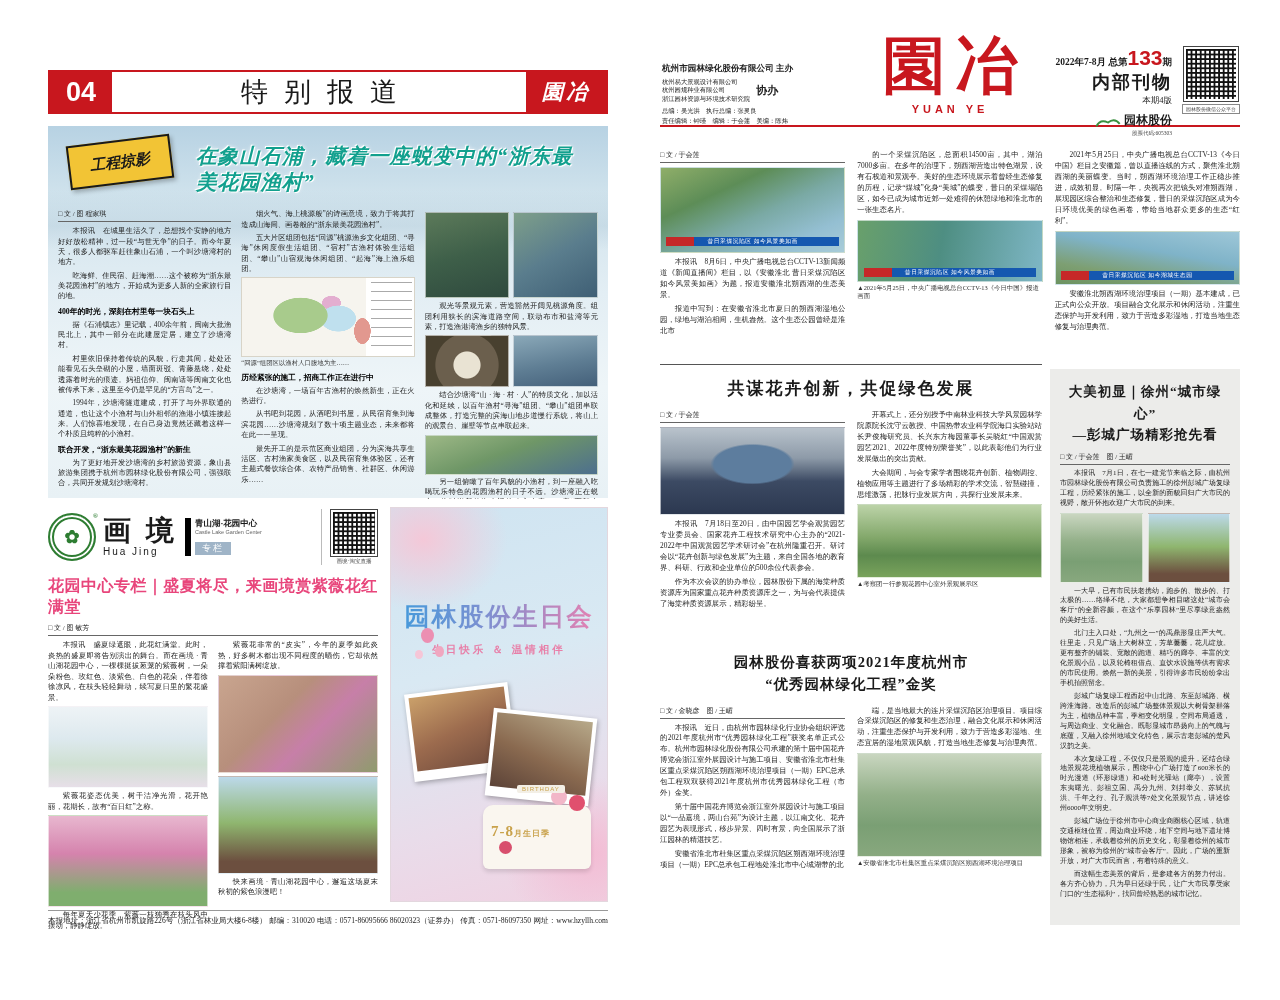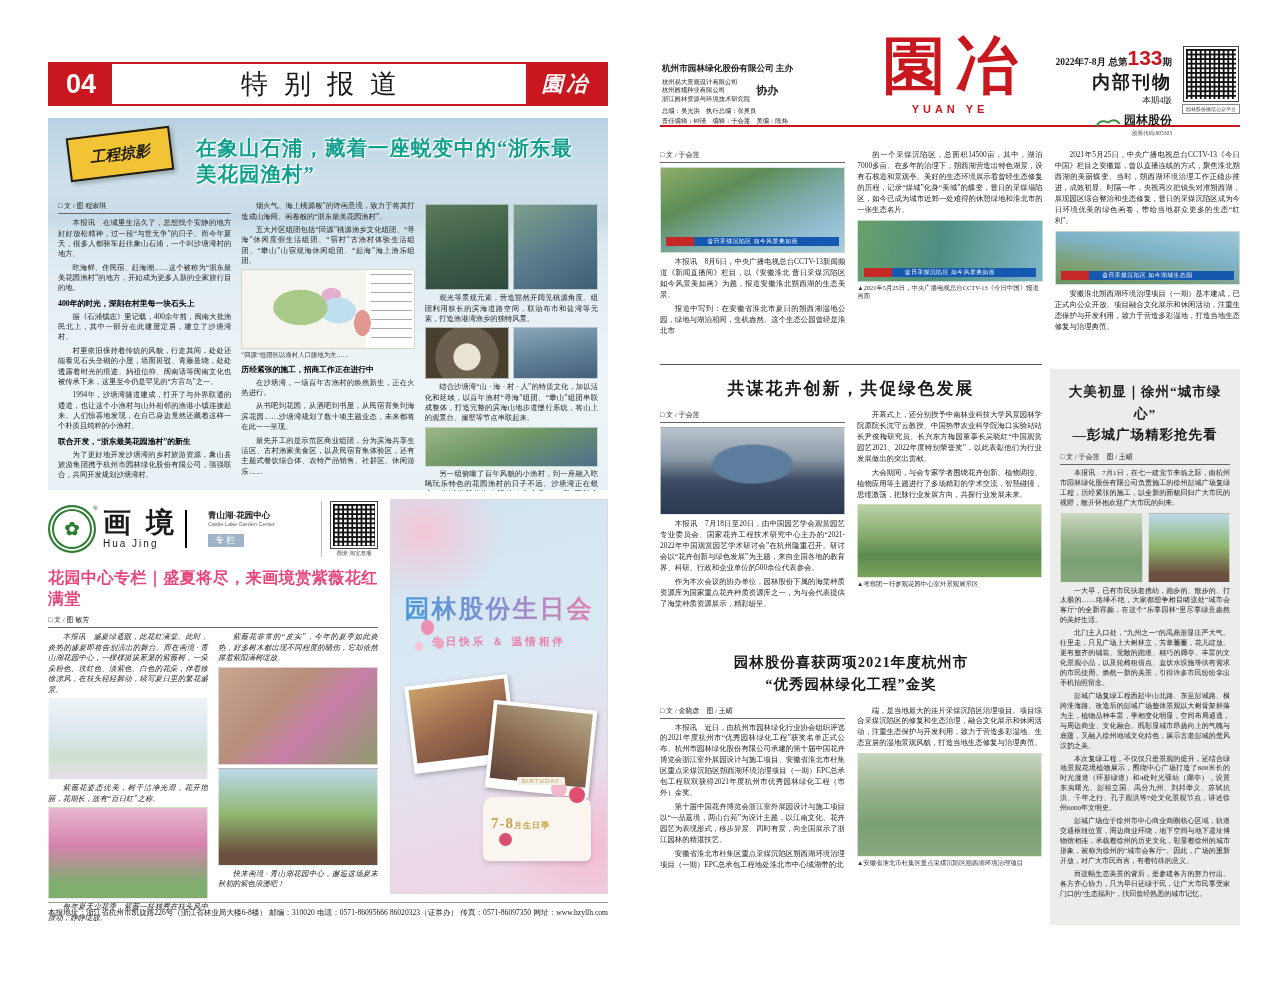--- a/index.html
+++ b/index.html
@@ -1,39 +1,39 @@
 <!DOCTYPE html>
 <html><head>
 <meta charset="utf-8">
 <style>
   html,body{margin:0;padding:0;background:#fff;}
   .canvas{position:relative;width:1280px;height:1000px;background:#fff;overflow:hidden;
           font-family:"Liberation Serif","DejaVu Serif",serif;color:#1a1a1a;}
   .page{position:absolute;background:#fff;}
-  .left-page{left:48px;top:62px;width:560px;height:895px;}
+  .left-page{left:48px;top:70px;width:560px;height:895px;}
   .right-page{left:660px;top:40px;width:580px;height:905px;}
 
   
   .lp-header{height:40px;border:2px solid #c8171e;display:flex;align-items:stretch;}
   .lp-pageno{width:62px;background:#c8171e;color:#fff;font-size:27px;font-weight:bold;
              display:flex;align-items:center;justify-content:center;font-family:"Liberation Sans",sans-serif;}
   .lp-section{flex:1;display:flex;align-items:center;justify-content:center;font-size:27px;font-weight:normal;letter-spacing:16px;text-indent:16px;}
   .lp-brand{width:80px;background:#c8171e;color:#fff;font-size:21px;font-weight:bold;font-style:italic;
             display:flex;align-items:center;justify-content:center;letter-spacing:3px;}
 
   
   .feature{position:relative;margin-top:12px;height:372px;padding:6px 10px;box-sizing:border-box;
     background:linear-gradient(180deg,#b7d2e3 0%,#cfe2ec 18%,#e3eef4 45%,#eef5f8 70%,#e8f1f5 100%);}
   .feature:before{content:"";position:absolute;left:0;right:0;top:64px;height:60px;
     background:linear-gradient(180deg,rgba(255,255,255,0) 0%,rgba(173,199,214,.35) 60%,rgba(255,255,255,0) 100%);}
   .tag-note{position:absolute;top:14px;left:20px;width:100px;height:40px;background:#f2c435;border:2px solid #1a1a1a;
     transform:rotate(-7deg);display:flex;align-items:center;justify-content:center;font-size:15px;font-weight:bold;
     font-style:italic;box-shadow:2px 3px 4px rgba(0,0,0,.25);}
   .feature-headline{position:relative;margin:12px 4px 0 138px;font-size:20.5px;font-weight:bold;color:#12a08e;
-    letter-spacing:1px;line-height:1.25;text-shadow:1px 1px 0 #fff,-1px -1px 0 #fff,0 0 4px #fff;}
+    letter-spacing:1px;line-height:1.25;text-shadow:1px 1px 0 #fff,-1px -1px 0 #fff,0 0 4px #fff;font-style:italic;}
   .feature-cols{position:relative;display:flex;gap:10px;margin-top:14px;height:290px;overflow:hidden;}
   .fcol{flex:1;min-width:0;}
   .byline{font-size:7px;color:#222;border-bottom:1px solid #666;padding-bottom:2px;margin-bottom:4px;}
   p.b{font-size:7.3px;line-height:1.42;margin:0 0 3px;text-align:justify;text-indent:2em;color:#1d1d1d;}
   .subhead{font-size:7.8px;font-weight:bold;margin:4px 0 3px;color:#000;}
   .ph{position:relative;width:100%;border:1px solid rgba(255,255,255,.6);box-sizing:border-box;}
   .ph-row{display:flex;gap:4px;margin:3px 0;}
   .ph-row .ph{flex:1;}
   .cap{font-size:6.4px;color:#333;margin:2px 0 4px;line-height:1.3;}
   .map-card{position:relative;height:78px;margin:2px 0;background:
@@ -74,34 +74,34 @@
   .lp-bottom{display:flex;gap:12px;margin-top:9px;height:395px;}
   .huajing{width:330px;min-width:0;}
   .hj-head{display:flex;align-items:center;gap:7px;height:60px;}
   .hj-logo{position:relative;width:44px;height:44px;border:2px solid #2e7d32;border-radius:50%;flex:0 0 auto;
     box-shadow:inset 0 0 0 2px #fff,inset 0 0 0 4px #2e7d32;display:flex;align-items:center;justify-content:center;
     color:#2e7d32;font-size:18px;font-weight:bold;}
   .hj-reg{position:absolute;top:-3px;right:-4px;font-size:7px;color:#2e7d32;}
   .hj-title{line-height:1;}
   .hj-title-zh{font-size:28px;font-weight:bold;letter-spacing:4px;}
   .hj-title-py{font-size:10px;letter-spacing:2px;margin-top:2px;font-family:"Liberation Sans",sans-serif;}
-  .hj-mid{border-left:2px solid #000000;padding-left:21px;line-height:1.25;}
+  .hj-mid{border-left:6px solid #000000;padding-left:4px;line-height:1.25;}
   .hj-mid-zh{font-size:8.5px;font-weight:bold;}
   .hj-mid-en{font-size:5.5px;color:#666;font-family:"Liberation Sans",sans-serif;}
   .hj-badge{display:inline-block;margin-top:3px;background:#9fb4c7;color:#fff;font-size:9px;padding:1px 7px;letter-spacing:2px;}
   .hj-qrwrap{margin-left:auto;border-left:1px solid #bbb;padding-left:8px;text-align:center;}
   .qr{background-color:#fff;border:1px solid #444;background-image:
       linear-gradient(90deg,#111 1.6px,transparent 1.6px),linear-gradient(#111 1.6px,transparent 1.6px);
       background-size:4.6px 4.6px;background-origin:content-box;background-clip:content-box;padding:2px;}
   .qr-s{width:42px;height:42px;}
   .qr-cap{font-size:5.5px;color:#444;margin-top:1px;}
   .hj-headline{color:#e8457b;font-size:16px;font-weight:bold;letter-spacing:.5px;margin:9px 0 5px;
     font-family:"Liberation Sans","DejaVu Sans",sans-serif;}
   .hj-cols{display:flex;gap:10px;height:292px;overflow:hidden;}
-  .hj-cols .fcol p.b{font-size:7.4px;font-style:italic;}
+  .hj-cols .fcol p.b{font-size:7.4px;}
 
   
   .poster{position:relative;flex:1;overflow:hidden;border:1px solid #e3d7de;
     background:radial-gradient(140px 120px at 15% 8%,#f4c8d8 0%,rgba(244,200,216,0) 60%),
                radial-gradient(160px 140px at 92% 88%,#f3bcd4 0%,rgba(243,188,212,0) 55%),
                linear-gradient(165deg,#cfe4f1 0%,#d9e9f3 40%,#e9dcea 75%,#f0d2e2 100%);}
   .poster-title{margin-top:92px;text-align:center;font-size:25px;font-weight:bold;letter-spacing:2px;
     font-family:"Liberation Sans","DejaVu Sans",sans-serif;color:#6e8fd0;}
   @supports ((-webkit-background-clip:text) or (background-clip:text)){
     .poster-title{background:linear-gradient(90deg,#3f9bdc 0%,#7f8fd0 45%,#ef7fae 100%);

